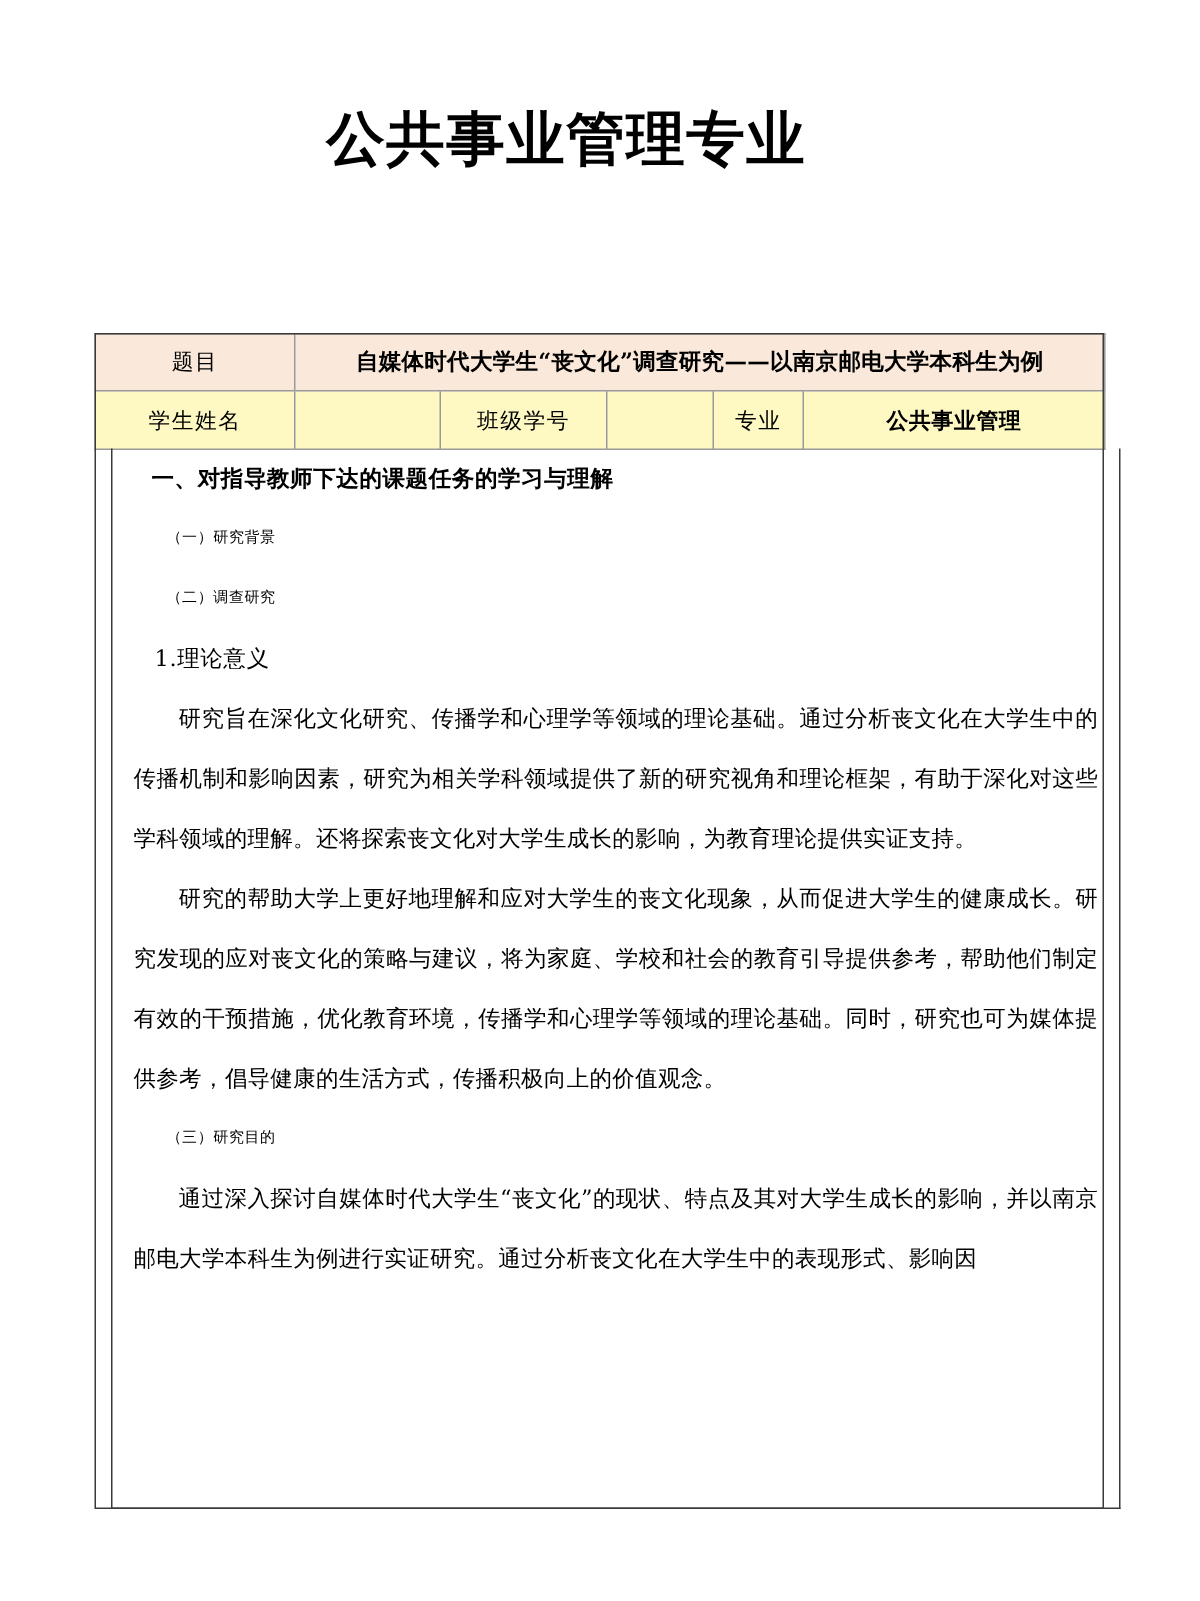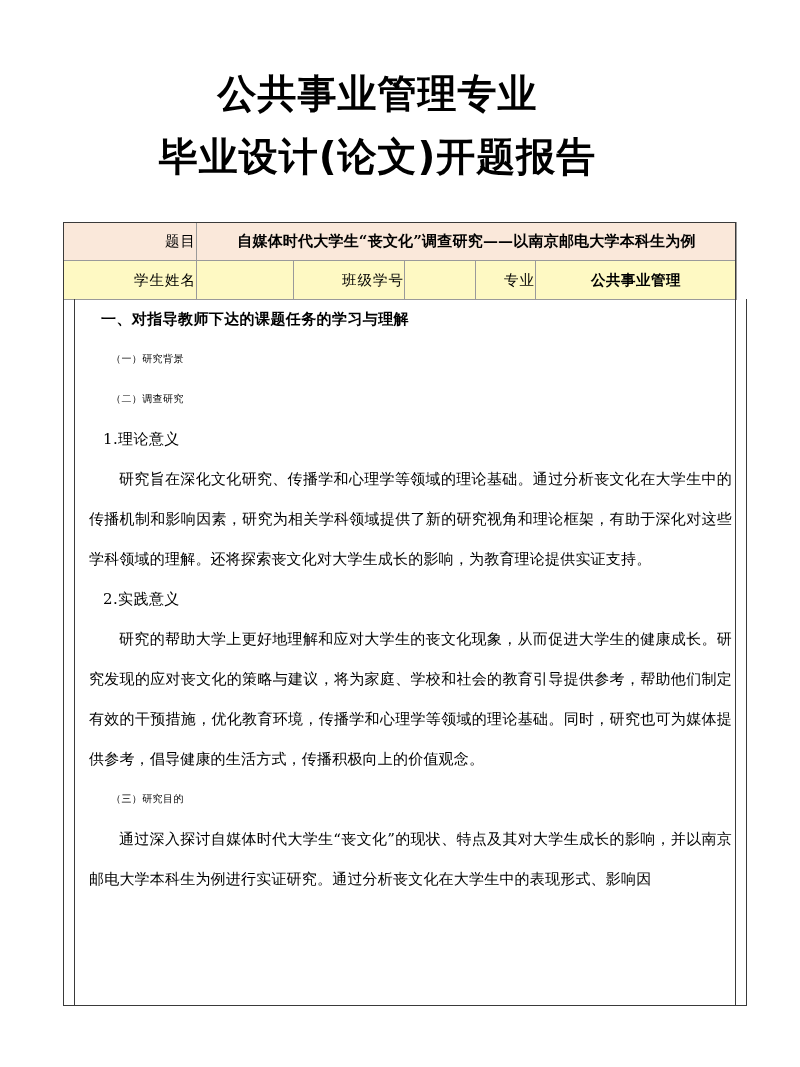--- a/index.html
+++ b/index.html
@@ -53,21 +53,21 @@
   }
   .info-table tr.head-row td {
     background: #fae8da;
     height: 37px;
   }
   .info-table tr.meta-row td {
     background: #fef9c3;
     height: 38px;
   }
   .cell-label {
-    text-align: right;
+    text-align: center;
     font-size: 14.5px;
     letter-spacing: 1px;
   }
   .cell-title {
     text-align: center;
     font-size: 15px;
     font-weight: bold;
     white-space: nowrap;
     letter-spacing: 0.2px;
   }
@@ -139,21 +139,20 @@
     text-align: justify;
   }
 </style>
 </head>
 <body>
 
 <div class="page">
 
   <div class="title-block">
     <div class="doc-title-line">公共事业管理专业</div>
-    <div class="doc-title-line">毕业设计(论文)开题报告</div>
   </div>
 
   <table class="info-table">
     <colgroup>
       <col style="width:133px">
       <col style="width:97px">
       <col style="width:111px">
       <col style="width:71px">
       <col style="width:60px">
       <col style="width:201px">
@@ -177,21 +176,20 @@
   <div class="body-area">
     <p class="sec-heading">一、对指导教师下达的课题任务的学习与理解</p>
 
     <p class="sub-heading">（一）研究背景</p>
 
     <p class="sub-heading">（二）调查研究</p>
 
     <p class="num-heading">1.理论意义</p>
     <p class="para">研究旨在深化文化研究、传播学和心理学等领域的理论基础。通过分析丧文化在大学生中的传播机制和影响因素，研究为相关学科领域提供了新的研究视角和理论框架，有助于深化对这些学科领域的理解。还将探索丧文化对大学生成长的影响，为教育理论提供实证支持。</p>
 
-    <p class="num-heading">2.实践意义</p>
     <p class="para">研究的帮助大学上更好地理解和应对大学生的丧文化现象，从而促进大学生的健康成长。研究发现的应对丧文化的策略与建议，将为家庭、学校和社会的教育引导提供参考，帮助他们制定有效的干预措施，优化教育环境，传播学和心理学等领域的理论基础。同时，研究也可为媒体提供参考，倡导健康的生活方式，传播积极向上的价值观念。</p>
 
     <p class="sub-heading">（三）研究目的</p>
     <p class="para clipped">通过深入探讨自媒体时代大学生“丧文化”的现状、特点及其对大学生成长的影响，并以南京邮电大学本科生为例进行实证研究。通过分析丧文化在大学生中的表现形式、影响因</p>
   </div>
 
   <div class="frame"></div>
 </div>
 
 </body></html>

